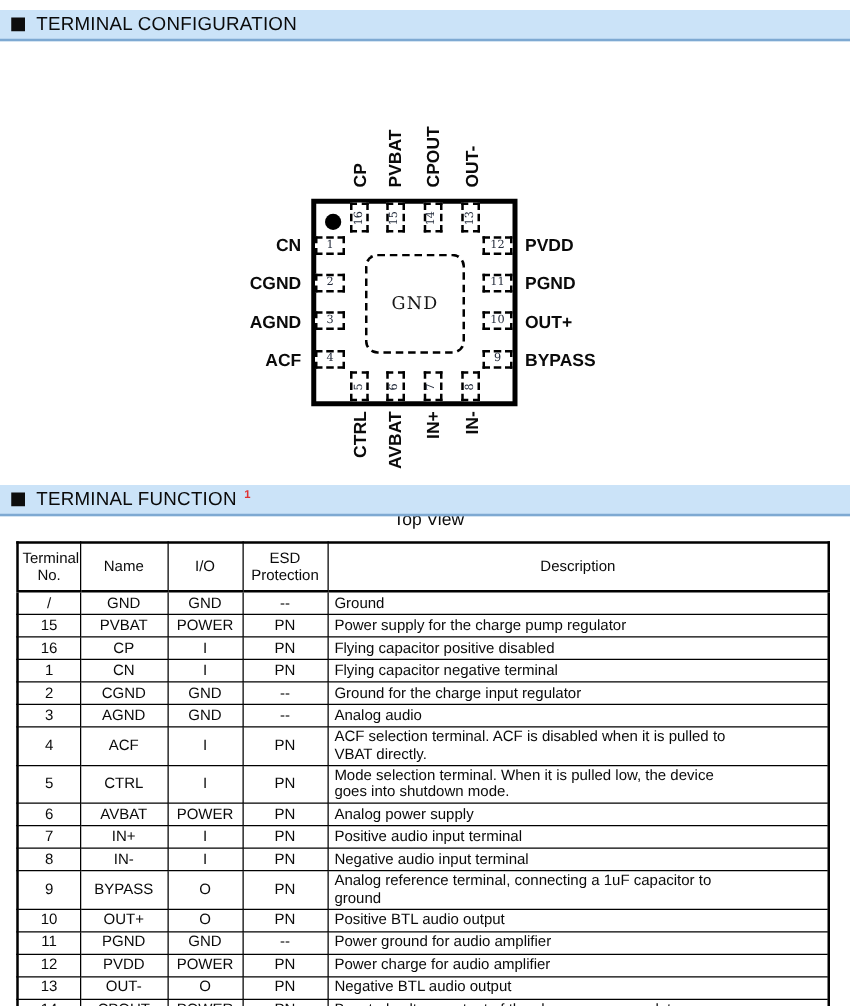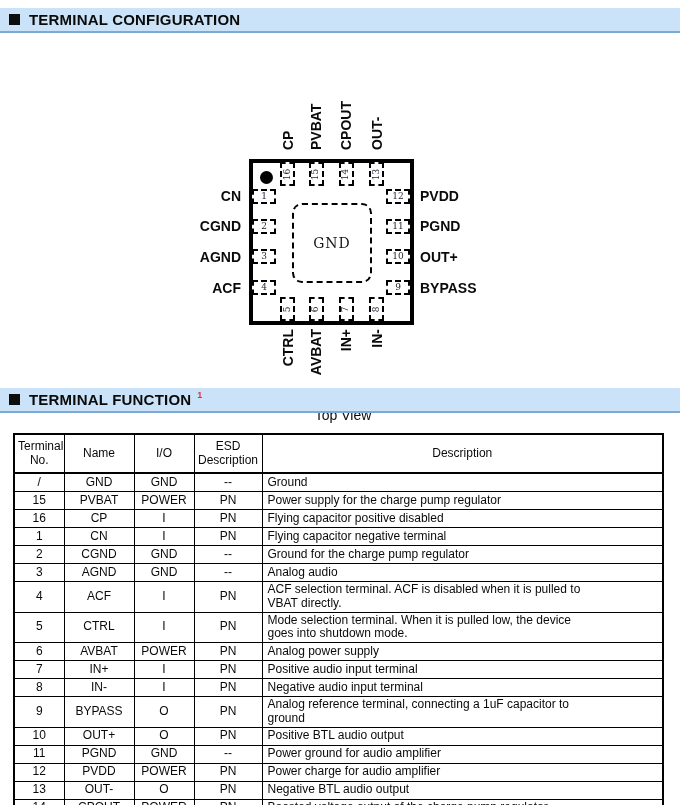--- a/index.html
+++ b/index.html
@@ -5,21 +5,21 @@
   html,body { margin:0; padding:0; background:#ffffff; }
   body { width:680px; height:805px; font-family:"Liberation Sans", sans-serif; color:#0a0a0a; }
   #page { position:relative; width:680px; height:805px; overflow:hidden; }
 
   
   .band { position:absolute; left:0; width:680px; height:23px; background:#cbe3f8;
           border-bottom:2px solid #7ea9d2; display:flex; align-items:center; box-sizing:content-box; }
   #band1 { top:8px; }
   #band2 { top:388px; }
   .bullet { width:11px; height:11px; background:#0d0d0d; margin:0 9px 0 9px; flex:0 0 auto; }
-  .band-title { font-size:15px; font-weight:bold; letter-spacing:0.2px; white-space:nowrap; }
+  .band-title { font-size:15px; font-weight:normal; letter-spacing:0.2px; white-space:nowrap; }
   .band-note { color:#e03131; font-size:9px; font-weight:bold; margin-left:6px; transform:translateY(-5px); }
 
   
   #chip-area { position:absolute; left:0; top:33px; width:680px; height:367px; }
   #chip-body { position:absolute; left:249px; top:126px; width:165px; height:166px;
                box-sizing:border-box; border:4px solid #000; background:#fff; }
   #pin1-dot { position:absolute; left:260px; top:138px; width:13px; height:13px;
               border-radius:50%; background:#000; }
   .pad { position:absolute; box-sizing:border-box; border:2px dashed #000; background:#fff;
          display:flex; align-items:center; justify-content:center; }
@@ -147,21 +147,21 @@
         <col style="width:68px">
         <col style="width:401px">
     </colgroup>
     <thead>
         <tr>
           <th>Terminal
 No.</th>
           <th>Name</th>
           <th>I/O</th>
           <th>ESD
-Description</th>
+Protection</th>
           <th>Description</th>
         </tr>
       </thead>
     <tbody>
         <tr>
           <td>/</td>
           <td>GND</td>
           <td>GND</td>
           <td>--</td>
           <td class="desc">Ground</td>
@@ -185,21 +185,21 @@
           <td>CN</td>
           <td>I</td>
           <td>PN</td>
           <td class="desc">Flying capacitor negative terminal</td>
         </tr>
         <tr>
           <td>2</td>
           <td>CGND</td>
           <td>GND</td>
           <td>--</td>
-          <td class="desc">Ground for the charge pump regulator</td>
+          <td class="desc">Ground for the charge input regulator</td>
         </tr>
         <tr>
           <td>3</td>
           <td>AGND</td>
           <td>GND</td>
           <td>--</td>
           <td class="desc">Analog audio</td>
         </tr>
         <tr>
           <td>4</td>

